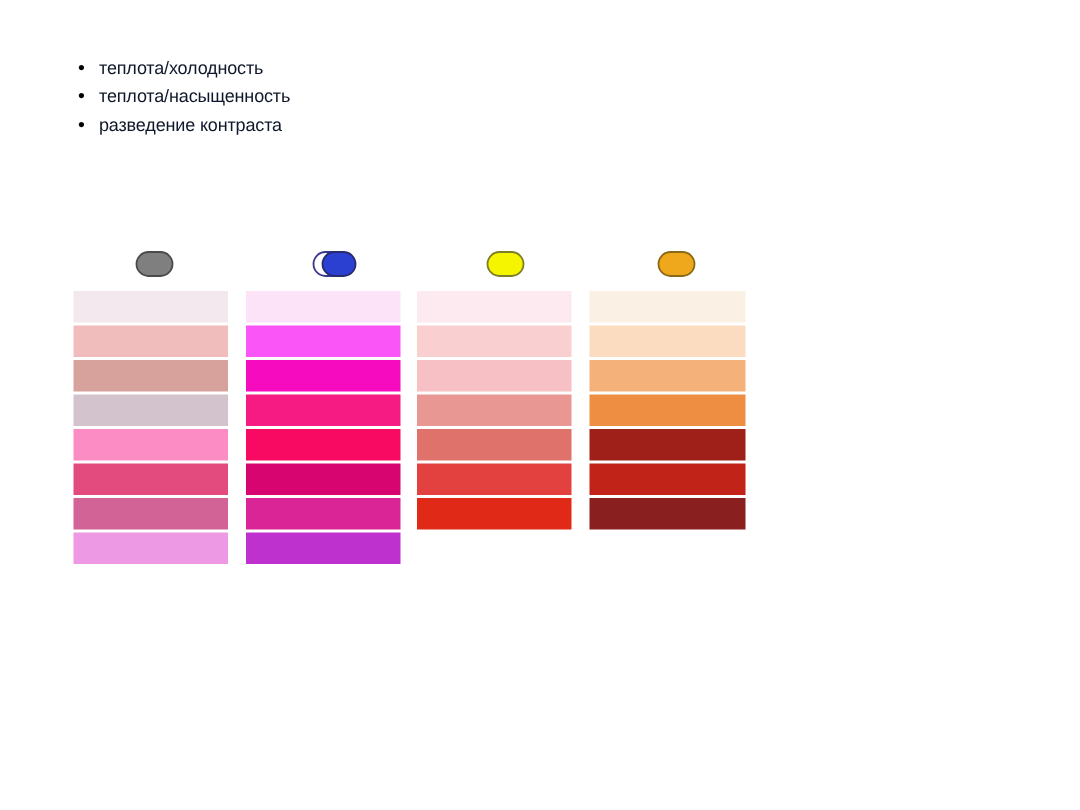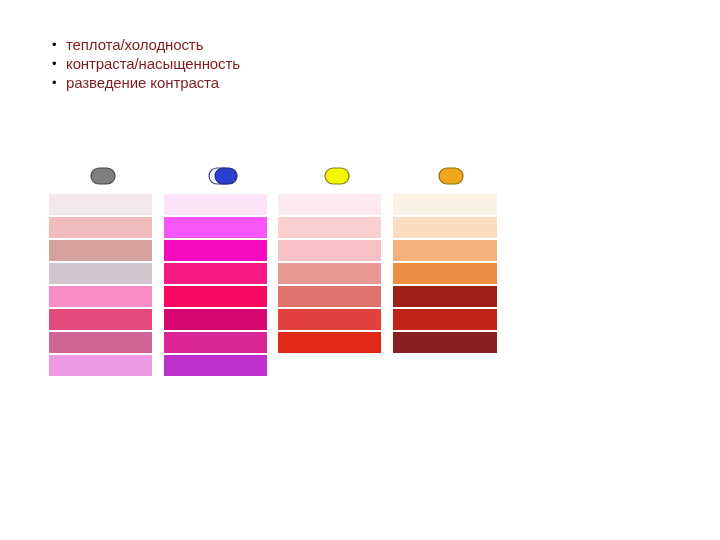--- a/index.html
+++ b/index.html
@@ -37,22 +37,22 @@
   .bullet-marker {
     flex: 0 0 auto;
     width: 14px;
     color: #000000;
     font-size: 13px;
     line-height: 18px;
     text-align: left;
   }
   .bullet-text {
     flex: 1 1 auto;
-    color: #7f1d1d;
-    font-size: 15px;
+    color: #0f172a;
+    font-size: 12px;
     line-height: 18px;
     letter-spacing: -0.1px;
     word-break: break-word;
   }
 
   
   #icon-row {
     position: absolute;
     left: 0;
     top: 0;
@@ -91,21 +91,21 @@
 
   <div id="bullet-list">
 
     <div class="bullet-row">
       <span class="bullet-marker">•</span>
       <span class="bullet-text">теплота/холодность</span>
     </div>
 
     <div class="bullet-row">
       <span class="bullet-marker">•</span>
-      <span class="bullet-text">контраста/насыщенность</span>
+      <span class="bullet-text">теплота/насыщенность</span>
     </div>
 
     <div class="bullet-row">
       <span class="bullet-marker">•</span>
       <span class="bullet-text">разведение контраста</span>
     </div>
 
   </div>
 
   <div id="icon-row">

